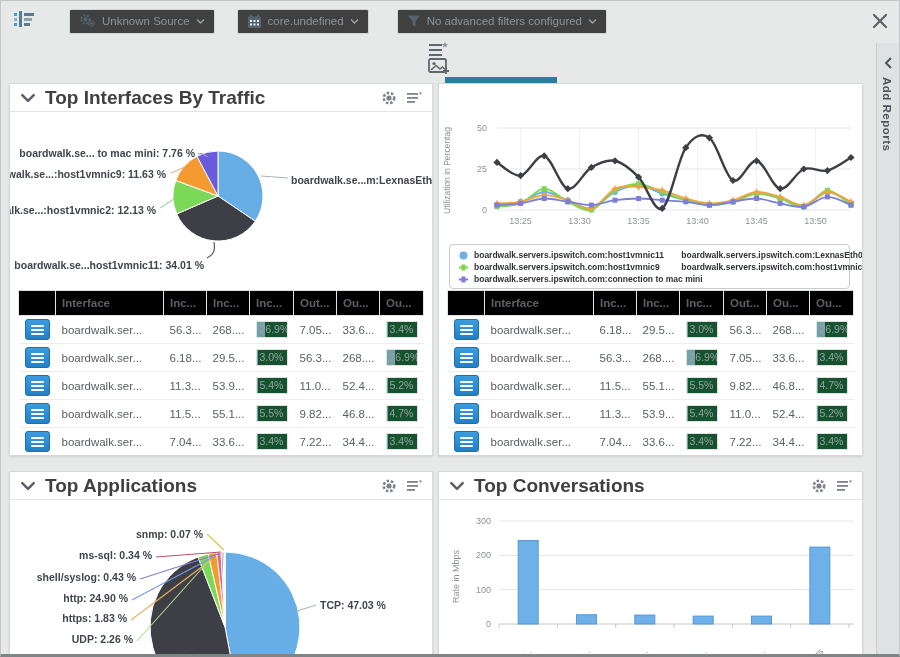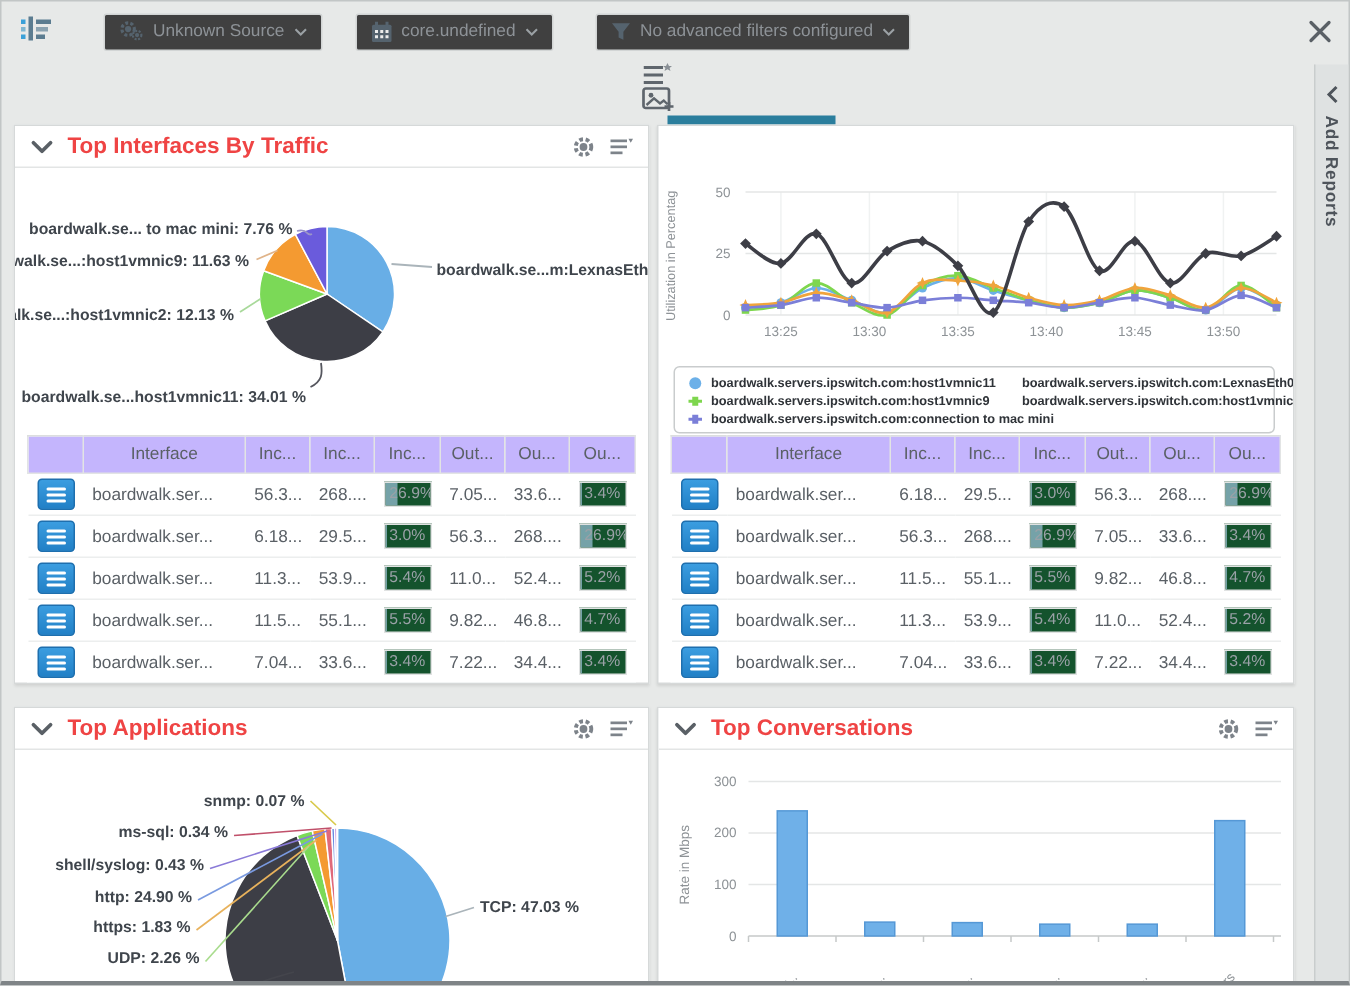--- a/index.html
+++ b/index.html
@@ -20,40 +20,40 @@
   .tabs { display:flex; height:30px; margin-left:24px; align-self:flex-end; }
   .tab { padding:8px 24px 0 24px; height:30px; font-size:12.5px; font-weight:bold; color:#0369a1; cursor:pointer; }
   .tab.active { background:#2b7e9d; color:#fff; }
   
   .side-strip { position:absolute; top:42px; right:0; bottom:0; width:23px; background:#dfe2e2; border-left:1px solid #c9cdcd; cursor:pointer; }
   .side-strip .vtext { position:absolute; top:34px; left:4px; writing-mode:vertical-rl; font-size:11.5px; font-weight:bold; color:#4e545b; letter-spacing:.5px; }
   .side-strip svg { position:absolute; top:14px; left:7px; }
   
   .panel { position:absolute; background:#fff; border:1px solid #d6d9d9; box-shadow:0 1px 2px rgba(0,0,0,.10); overflow:hidden; }
   .panel-hd { position:relative; height:28px; border-bottom:1px solid #e3e5e5; display:flex; align-items:center; padding:0 10px; gap:9px; z-index:5; background:#fff; }
-  .panel-title { font-size:15px; font-weight:bold; color:#ef4444; }
+  .panel-title { font-size:19px; font-weight:bold; color:#404040; }
   .hd-sp { flex:1; }
   .hd-ic { width:16px; height:16px; cursor:pointer; }
   .chart-svg { position:absolute; left:0; top:0; pointer-events:none; }
   .pie-label { position:absolute; font-size:10.5px; font-weight:bold; color:#3f454c; white-space:nowrap; z-index:3; }
   
   .tblwrap { position:absolute; left:8px; right:8px; top:206px; }
   table.itable { width:100%; border-collapse:collapse; table-layout:fixed; background:#fff; }
-  .itable th { background:#c4b5fd; font-size:11.5px; font-weight:normal; color:#5a6066; text-align:center;
+  .itable th { background:#000000; font-size:11.5px; font-weight:bold; color:#5a6066; text-align:left;
                padding:6px 6px; border:1px solid #e2e4e4; border-top:1px solid #dcdede; }
   .itable td { font-size:11.5px; color:#5a6066; padding:3px 6px; border-bottom:1px solid #eceeee; white-space:nowrap; overflow:hidden; }
   .rowbtn { width:25px; height:21px; border:1px solid #1e6fae; border-radius:3px;
             background:linear-gradient(#3b9de0,#2180c6); display:flex; flex-direction:column; align-items:center; justify-content:center; gap:2px; cursor:pointer; }
   .rowbtn i { display:block; width:13px; height:2px; background:#fff; border-radius:1px; }
   .pct { position:relative; height:17px; border:1px solid #e0e2e2; background:#14532d; overflow:hidden; }
   .pct i { position:absolute; left:0; top:0; bottom:0; background:#a9cdeb; opacity:.65; }
   .pct b { position:relative; font-weight:normal; font-size:10.5px; color:#9aa1a7; padding-left:3px; line-height:15px; }
   
   .legend { position:absolute; left:10px; right:12px; top:160px; border:1px solid #c9cccd; border-radius:4px;
-            padding:4px 8px 3px 8px; display:flex; flex-wrap:wrap; background:#fff; z-index:4; }
+            padding:4px 8px 3px 8px; display:flex; flex-wrap:wrap; background:#fff; z-index:4;justify-content:space-between; }
   .leg-item { display:flex; align-items:center; gap:5px; font-size:8.5px; font-weight:bold; color:#2f3338; height:12px; }
   .leg-item.w1 { width:57%; } .leg-item.w2 { width:43%; } .leg-item.w3 { width:100%; }
 </style>
 </head>
 <body>
 
 <svg width="0" height="0" style="position:absolute">
   <defs>
     <g id="i-gear">
       <circle cx="8" cy="8" r="5.2" fill="none" stroke="currentColor" stroke-width="2.6" stroke-dasharray="2.5 1.8"></circle>

